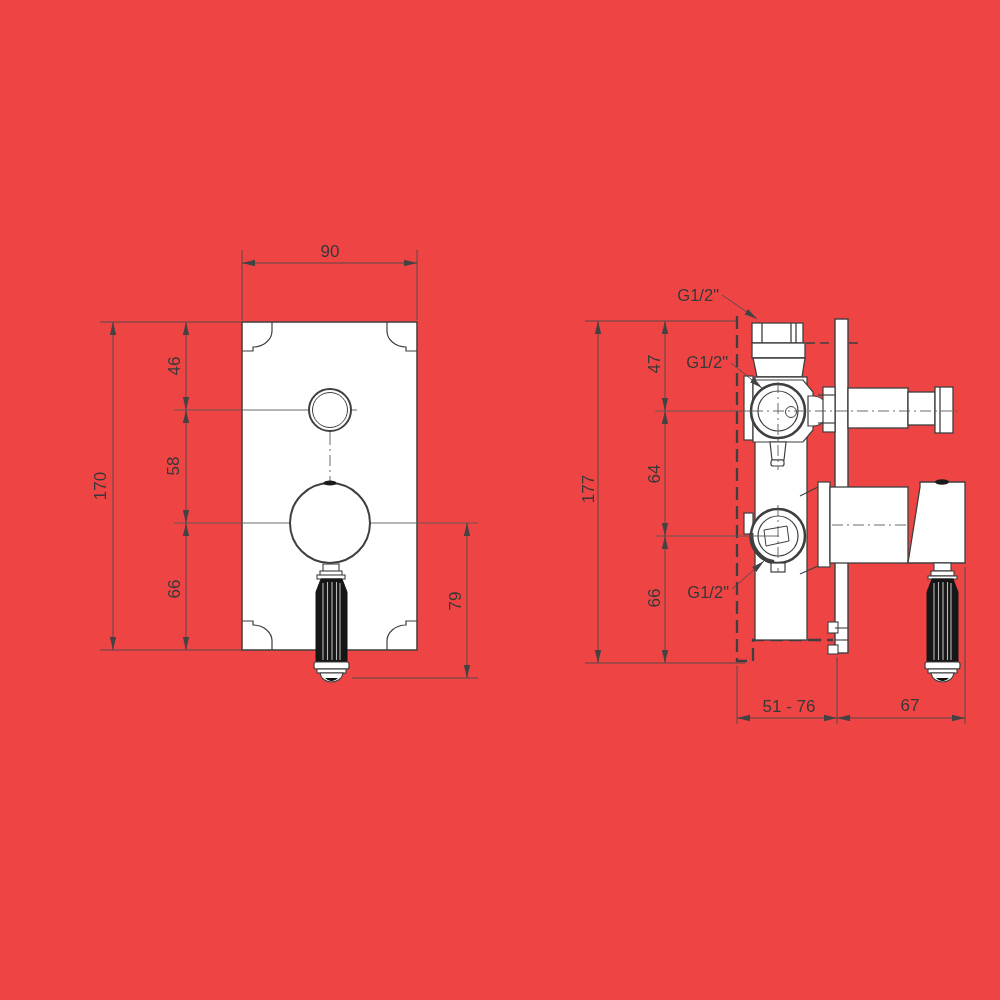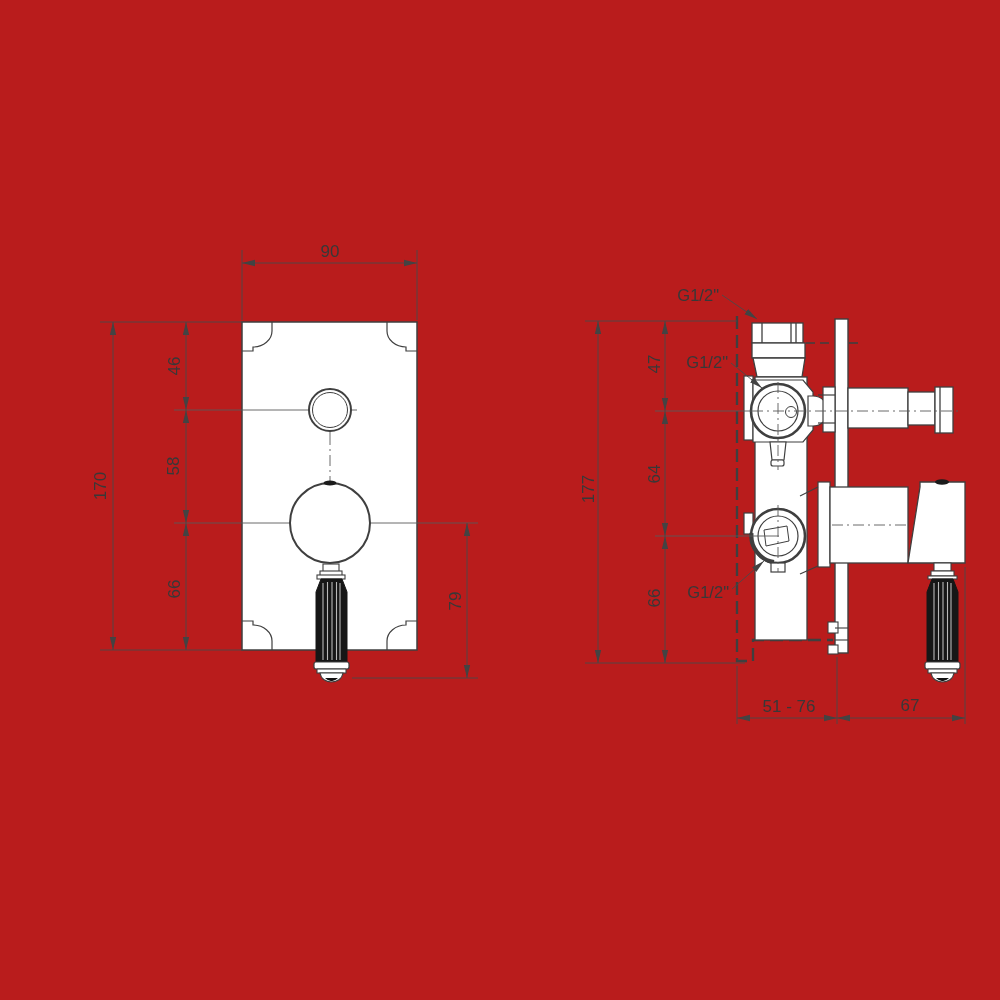--- a/index.html
+++ b/index.html
@@ -1,16 +1,16 @@
 <!DOCTYPE html>
 <html><head>
 <meta charset="utf-8">
 <style>
   html,body{margin:0;padding:0;background:#fff;}
-  .stage{position:relative;width:1000px;height:1000px;background:#b91c1c;overflow:hidden;
+  .stage{position:relative;width:1000px;height:1000px;background:#ef4444;overflow:hidden;
          font-family:"Liberation Sans", sans-serif;}
   svg{position:absolute;left:0;top:0;}
   svg text{font-family:"Liberation Sans", sans-serif;fill:#383838;}
   .dimtxt{font-size:17px;}
   .lbltxt{font-size:16.5px;}
 </style>
 </head>
 <body>
 
 <div class="stage">

